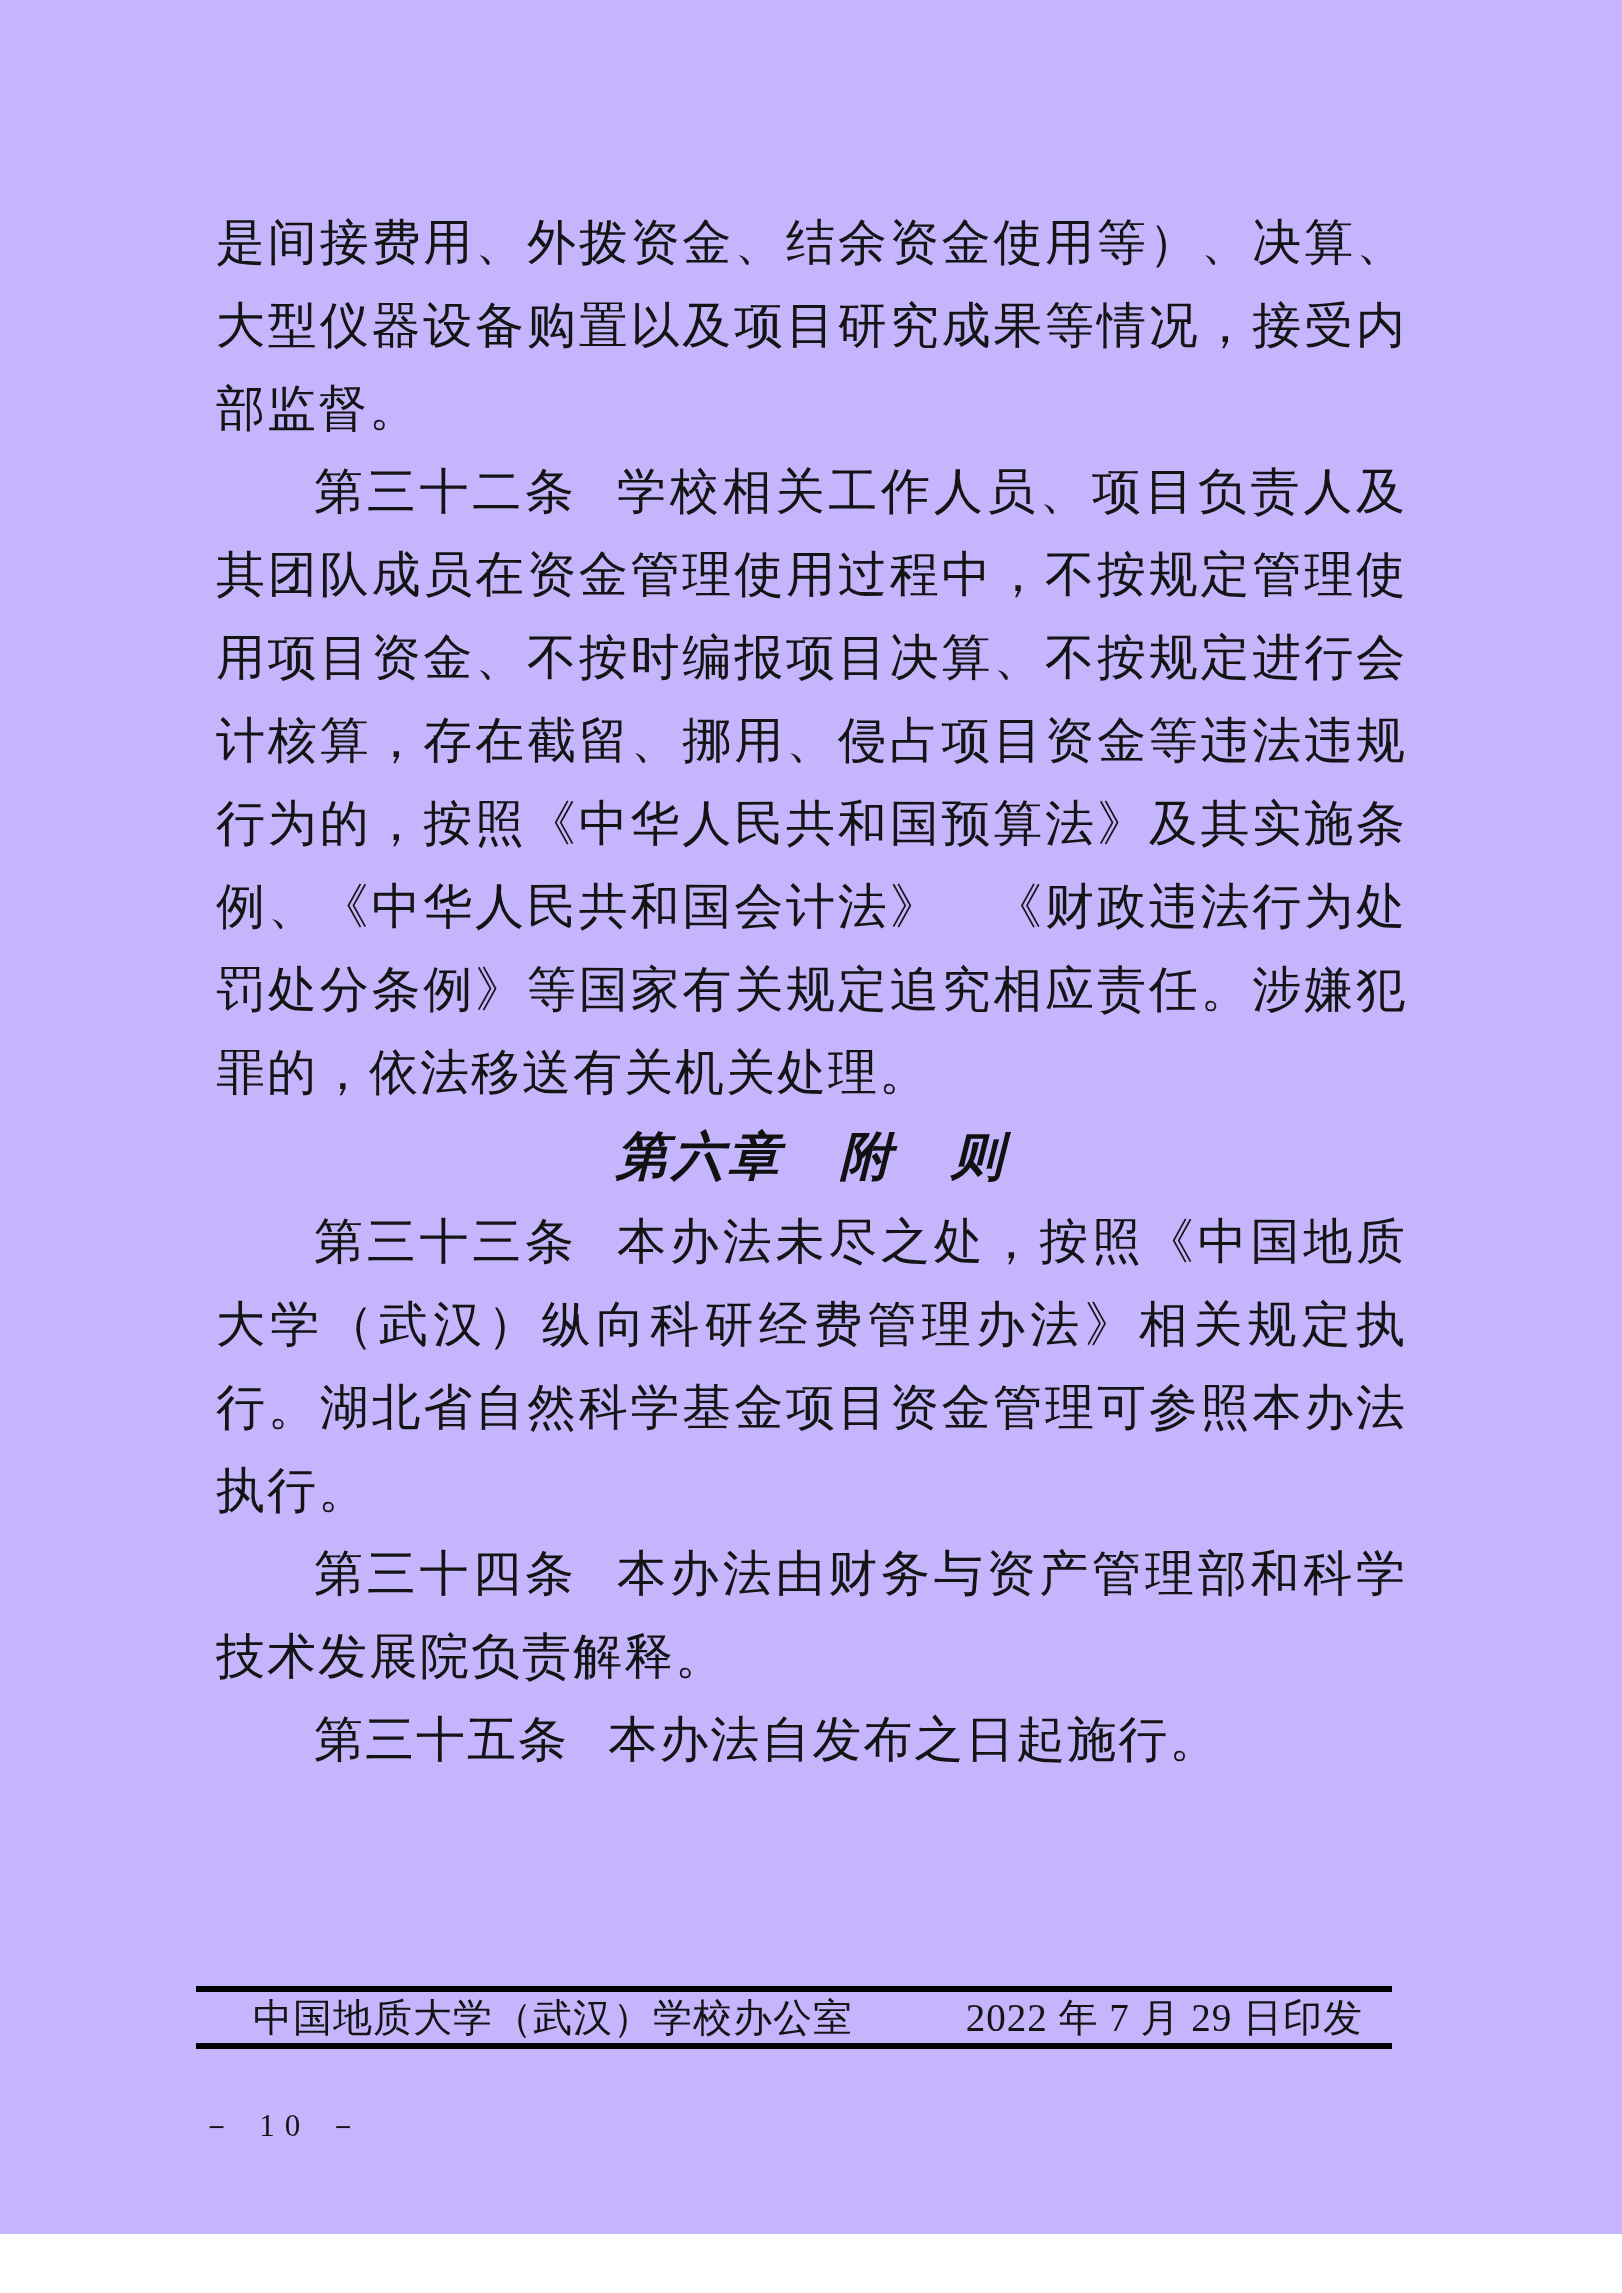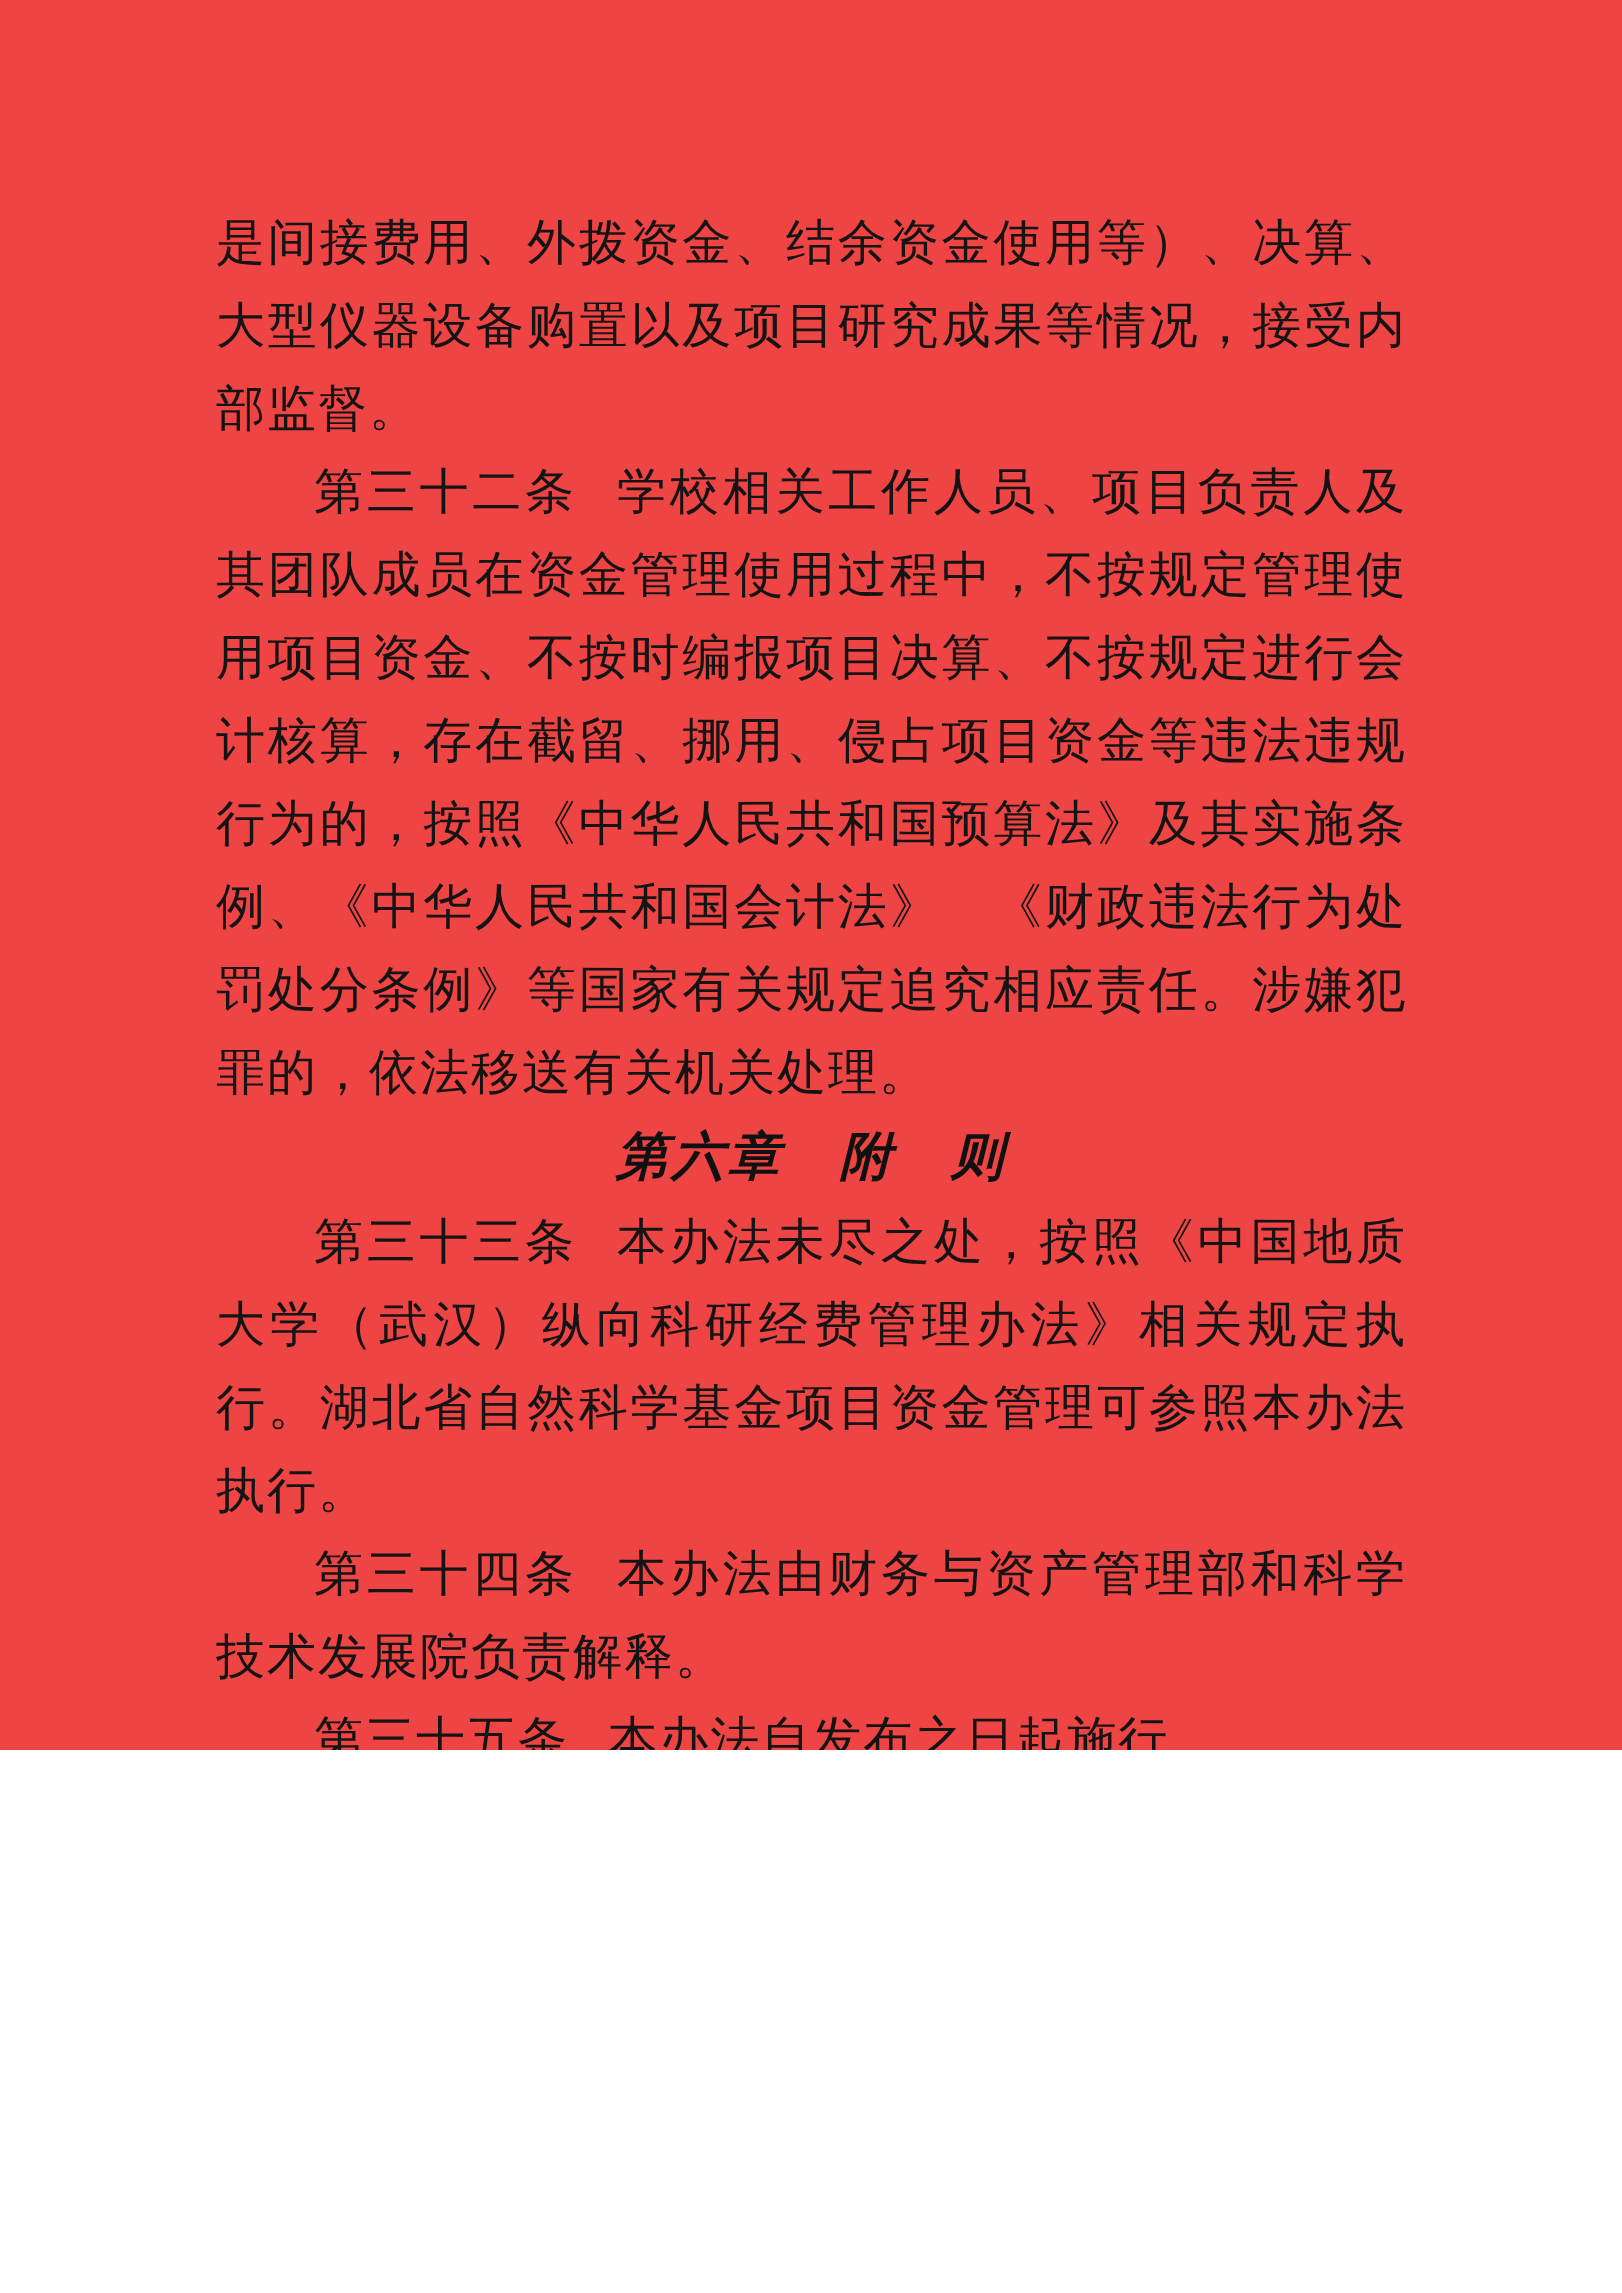--- a/index.html
+++ b/index.html
@@ -3,22 +3,22 @@
 <meta charset="utf-8">
 <style>
   html, body {
     margin: 0;
     padding: 0;
     background: #ffffff;
   }
   .page {
     position: relative;
     width: 1622px;
-    height: 1750px;
-    background: #ef4444;
+    height: 2234px;
+    background: #c4b5fd;
     color: #111111;
     font-family: "Liberation Serif", "DejaVu Serif", serif;
     overflow: hidden;
   }
   .content {
     position: absolute;
     top: 201px;
     left: 216px;
     width: 1191px;
   }
@@ -107,19 +107,23 @@
     </p>
 
     <p class="body-para indent">
       <span class="article-label">第三十五条</span><span>本办法自发布之日起施行。</span>
     </p>
 
   </div>
 
   <div class="footer-rule top"></div>
 
+  <div class="footer-row">
+    <span>中国地质大学（武汉）学校办公室</span>
+    <span>2022 年 7 月 29 日印发</span>
+  </div>
 
   <div class="footer-rule bottom"></div>
 
   <div class="page-number">－ 10 －</div>
 
 </div>
 
 
 </body></html>

